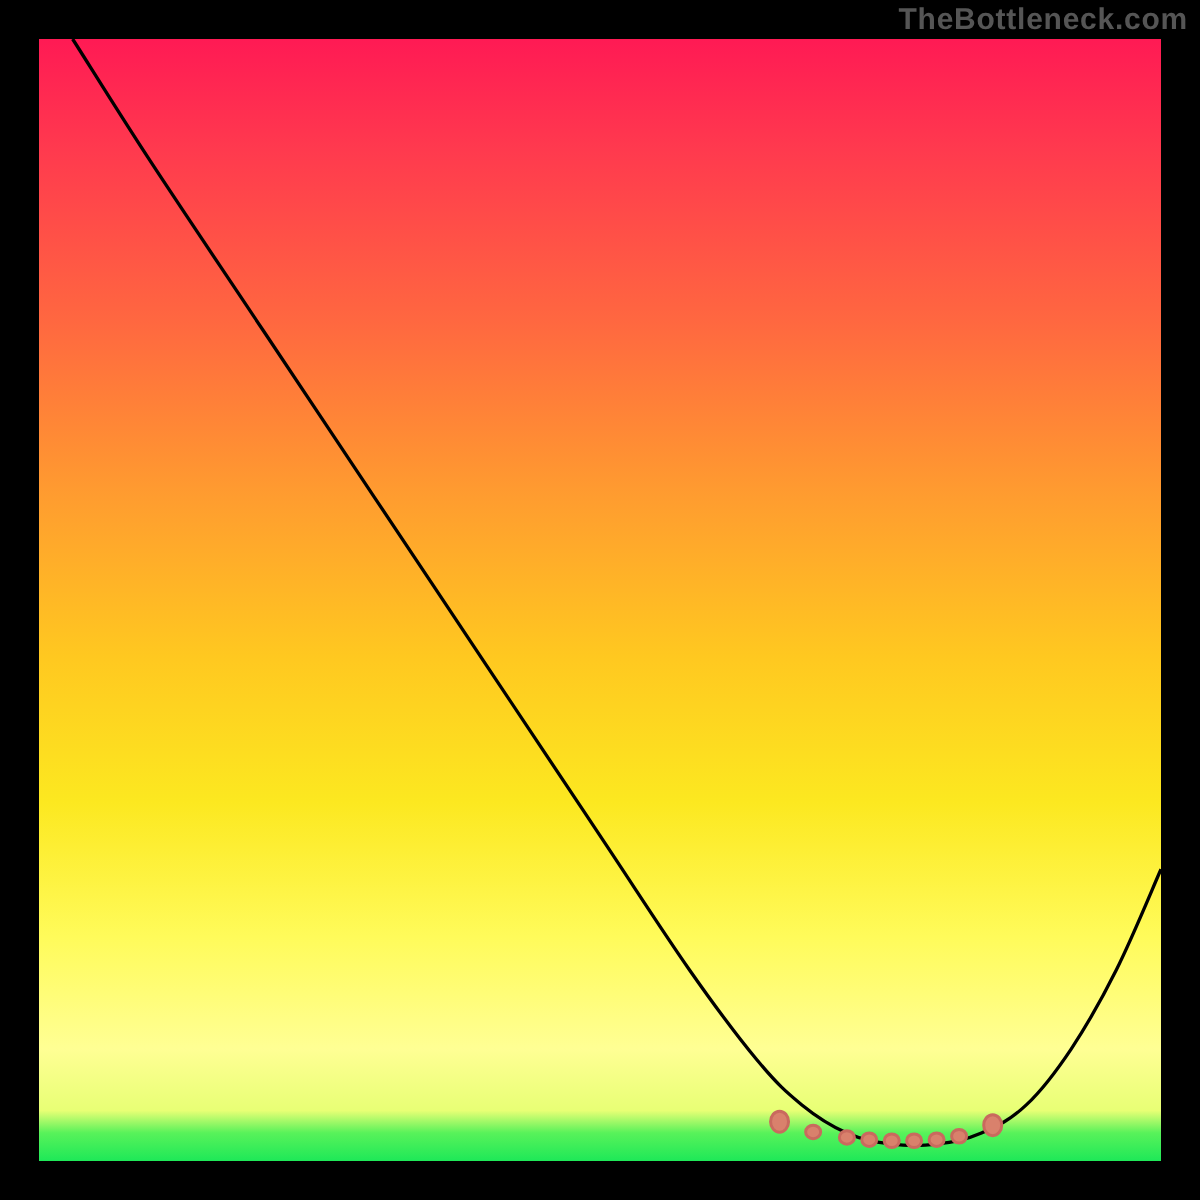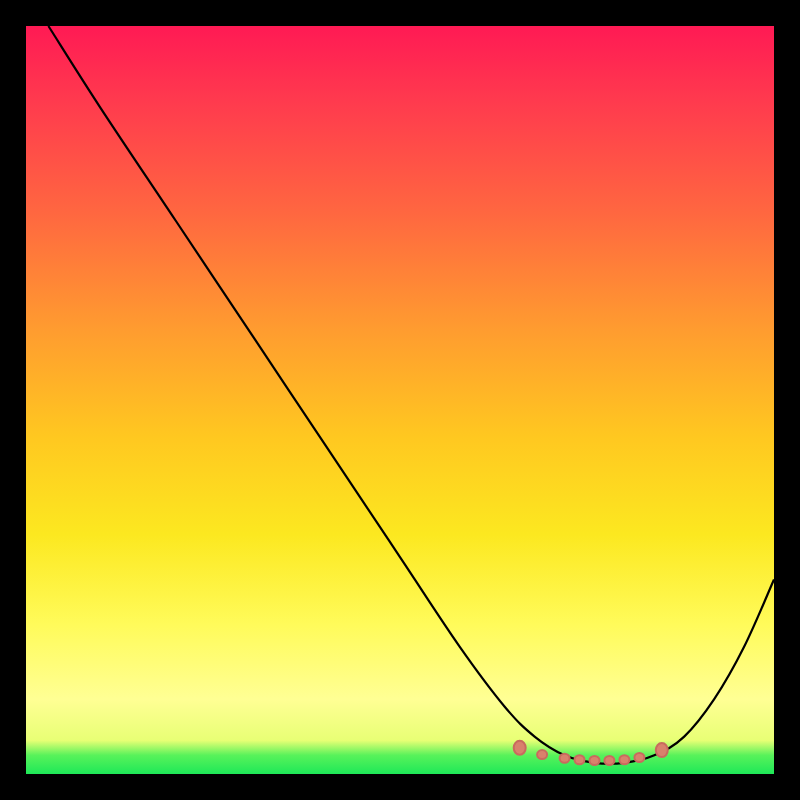--- a/index.html
+++ b/index.html
@@ -66,20 +66,21 @@
   .marker-stroke {
     fill: none;
     stroke: #c96a5e;
     stroke-width: 2;
   }
 </style>
 </head>
 <body>
 
 <div class="outer">
+  <div class="watermark">TheBottleneck.com</div>
   <div class="plot">
     <svg id="svg" viewBox="0 0 748 748">
       <path id="curvePath" class="curve" d="M22.4,0.0 C31.9,14.8 51.9,47.3 74.8,82.3 C97.7,117.3 122.7,154.1 149.6,194.5 C176.5,234.9 197.5,266.3 224.4,306.7 C251.3,347.1 272.3,378.5 299.2,418.9 C326.1,459.3 349.8,494.7 374.0,531.1 C398.2,567.4 415.0,593.9 433.8,620.8 C452.7,647.8 465.3,664.5 478.7,680.7 C492.2,696.8 497.9,701.8 508.6,710.6 C519.4,719.4 527.8,724.6 538.6,729.3 C549.3,734.0 557.7,735.4 568.5,736.8 C579.3,738.1 587.6,738.1 598.4,736.8 C609.2,735.4 617.5,734.0 628.3,729.3 C639.1,724.6 647.5,720.7 658.2,710.6 C669.0,700.5 677.4,689.4 688.2,673.2 C698.9,657.0 707.3,642.4 718.1,620.8 C728.9,599.3 742.6,565.6 748.0,553.5"></path>
       <g id="markers">
           <ellipse cx="493.7" cy="721.8" rx="6" ry="7" class="marker-fill"></ellipse>
           <ellipse cx="493.7" cy="721.8" rx="6" ry="7" class="marker-stroke"></ellipse>
           <ellipse cx="516.1" cy="728.6" rx="5" ry="4.5" class="marker-fill"></ellipse>
           <ellipse cx="516.1" cy="728.6" rx="5" ry="4.5" class="marker-stroke"></ellipse>
           <ellipse cx="538.6" cy="732.3" rx="5" ry="4.5" class="marker-fill"></ellipse>
           <ellipse cx="538.6" cy="732.3" rx="5" ry="4.5" class="marker-stroke"></ellipse>

